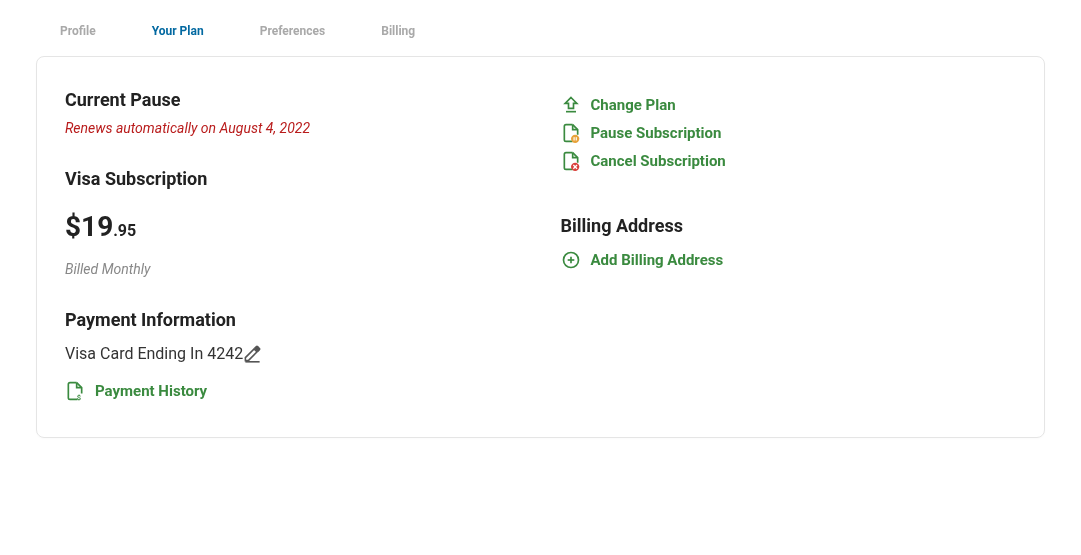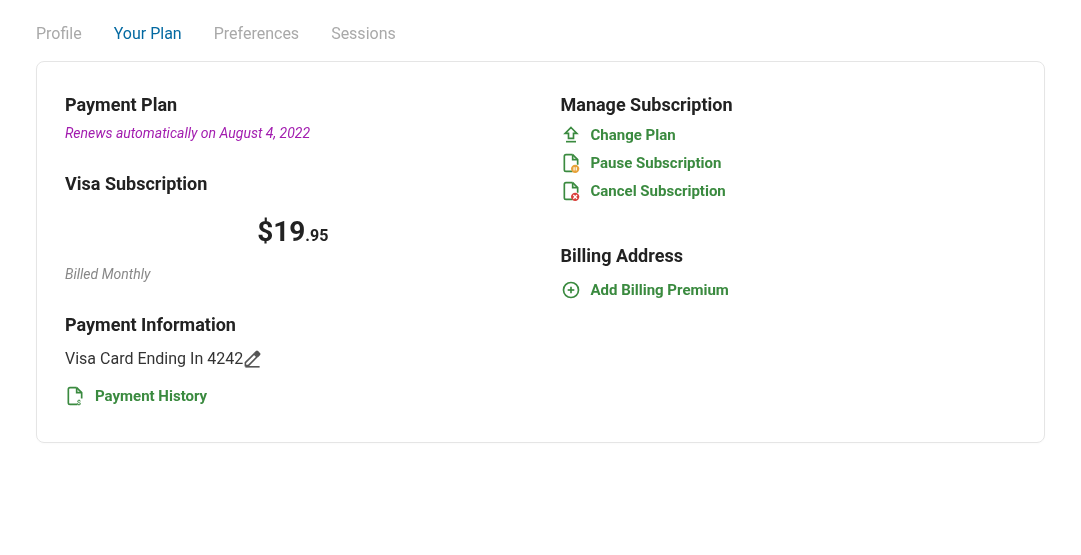--- a/index.html
+++ b/index.html
@@ -6,73 +6,74 @@
     body {
       font-family: -apple-system, BlinkMacSystemFont, "Segoe UI", Roboto, "Helvetica Neue", Arial, sans-serif;
       background:#fff;
       color:#222;
       font-size:15px;
       padding:24px 36px;
     }
     .tabs { display:flex; gap:32px; padding-bottom:18px; }
     .tab {
       color:#a9a9a9;
-      font-weight:400;
+      font-weight:700;
       cursor:pointer;
-      font-size:16px;
+      font-size:12px;
+      margin-left:24px;
     }
     .tab.active { color:#0369a1; }
     .card {
       border:1px solid #e5e5e5;
       border-radius:8px;
       padding:32px 28px 28px;
       display:grid;
       grid-template-columns: 1fr 1fr;
       column-gap:40px;
       box-shadow:0 1px 2px rgba(0,0,0,0.02);
     }
     h2 {
       font-size:18px;
       font-weight:700;
       color:#222;
       margin-bottom:10px;
     }
     .plan-name { font-size:17px; color:#444;}
-    .muted-italic { font-style:italic; color:#a21caf; font-size:14px; }
+    .muted-italic { font-style:italic; color:#b91c1c; font-size:14px; }
     .section { margin-bottom:32px; }
-    .price { font-size:28px; font-weight:700; display:flex; align-items:baseline; margin-top:21px;justify-content:center;}
+    .price { font-size:28px; font-weight:700; display:flex; align-items:baseline; margin-top:21px;}
     .price .cents { font-size:16px; font-weight:700; }
     .action-list { display:flex; flex-direction:column; gap:8px; margin-top:6px;}
     .action {
       display:flex; align-items:center; gap:10px;
       color:#3a8a3f; font-weight:700; font-size:15px;
       cursor:pointer;
     }
     .action .icon { width:20px; height:20px; display:flex; align-items:center; justify-content:center; flex-shrink:0;}
     .payment-row { display:flex; align-items:center; font-size:16px; color:#333;}
     .edit-btn { cursor:pointer; color:#666;}
     .billing-cycle { font-style:italic; color:#888; font-size:14px; margin-top:18px;}
     svg { display:block; }
   </style>
 </head>
 <body>
 
 <div class="tabs">
   <div class="tab">Profile</div>
   <div class="tab active">Your Plan</div>
   <div class="tab">Preferences</div>
-  <div class="tab">Sessions</div>
+  <div class="tab">Billing</div>
 </div>
 
 <div class="card">
 
   <div>
 
     <div class="section">
-      <h2>Payment Plan</h2>
+      <h2>Current Pause</h2>
       <div class="muted-italic">Renews automatically on August 4, 2022</div>
     </div>
 
     <div class="section">
       <h2>Visa Subscription</h2>
       <div class="price">
         <span>$19</span>
           <span class="cents">.95</span>
       </div>
       <div class="billing-cycle">Billed Monthly</div>
@@ -103,21 +104,20 @@
         </span>
         <span>Payment History</span>
       </div>
     </div>
 
   </div>
 
   <div>
 
     <div class="section">
-      <h2>Manage Subscription</h2>
       <div class="action-list">
         <div class="action">
           <span class="icon">
             <svg width="20" height="20" viewBox="0 0 24 24" fill="none" stroke="#3a8a3f" stroke-width="2">
               <path d="M12 3l7 7h-4v6H9v-6H5l7-7z"></path>
               <line x1="6" y1="20" x2="18" y2="20"></line>
             </svg>
           </span>
           <span>Change Plan</span>
         </div>
@@ -153,19 +153,19 @@
     <div class="section" style="margin-top:44px; margin-bottom:0;">
       <h2>Billing Address</h2>
       <div class="action" style="margin-top:14px;">
         <span class="icon">
           <svg width="20" height="20" viewBox="0 0 24 24" fill="none" stroke="#3a8a3f" stroke-width="2">
             <circle cx="12" cy="12" r="9"></circle>
             <line x1="12" y1="8" x2="12" y2="16"></line>
             <line x1="8" y1="12" x2="16" y2="12"></line>
           </svg>
         </span>
-        <span>Add Billing Premium</span>
+        <span>Add Billing Address</span>
       </div>
     </div>
 
   </div>
 
 </div>
 
 </body></html>

